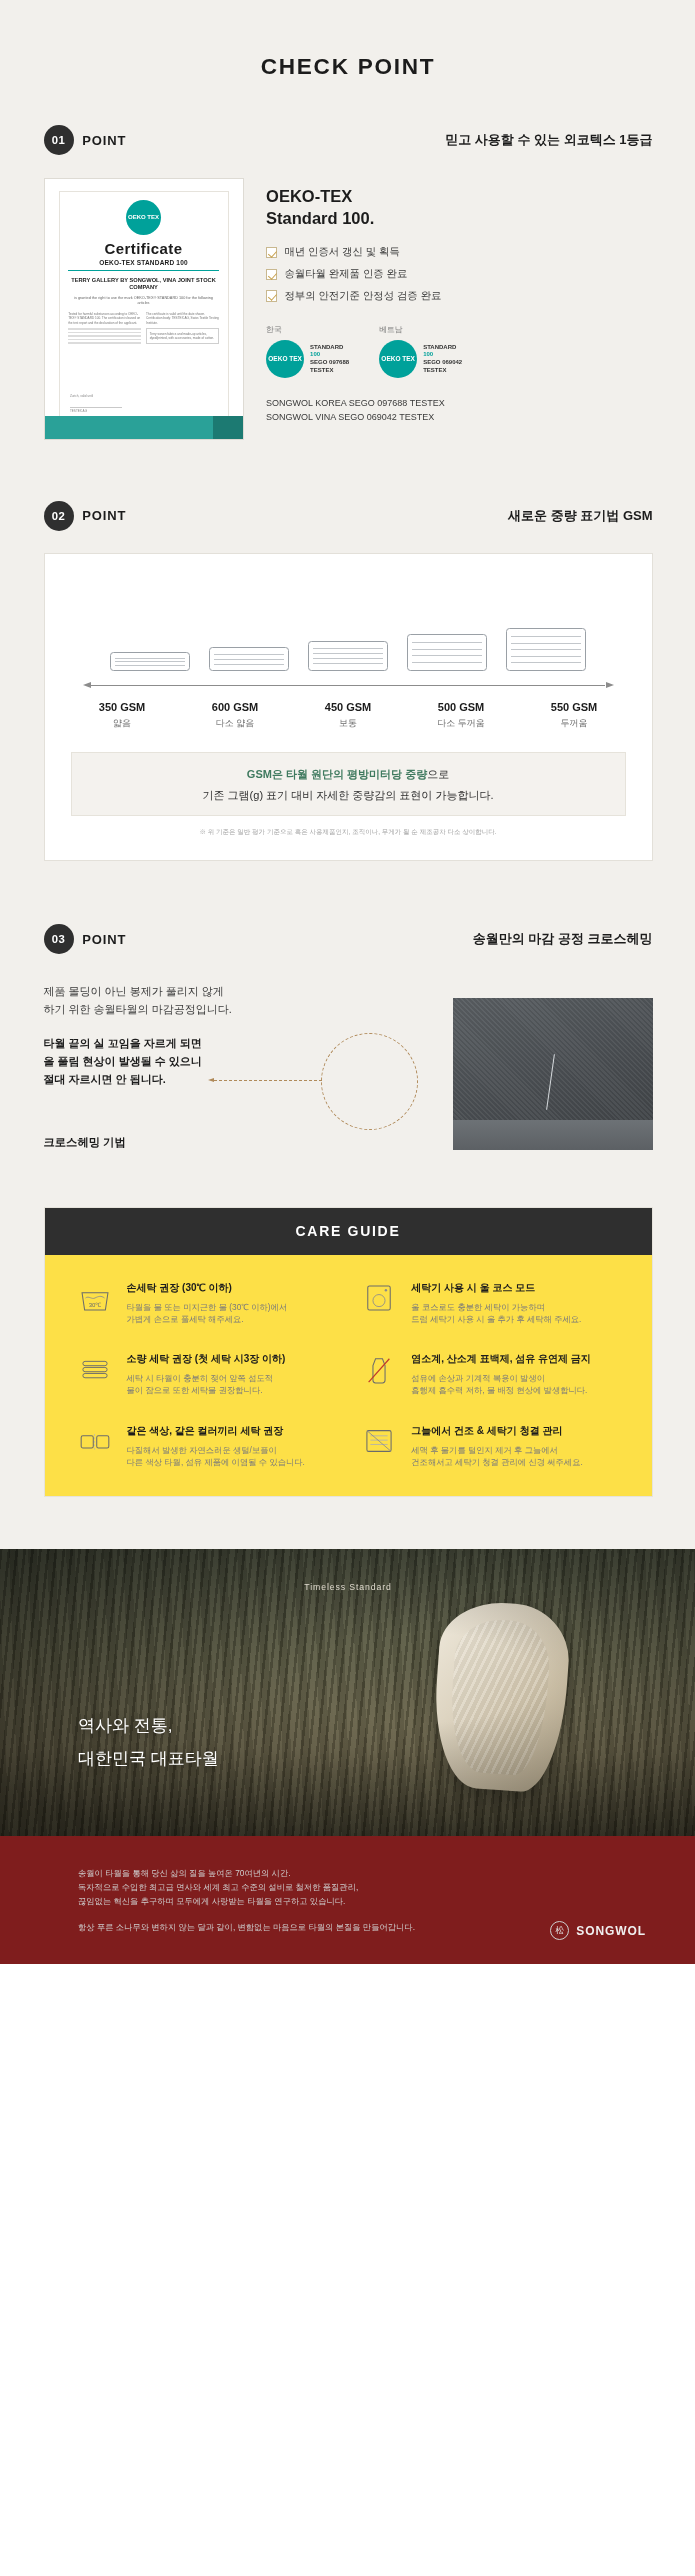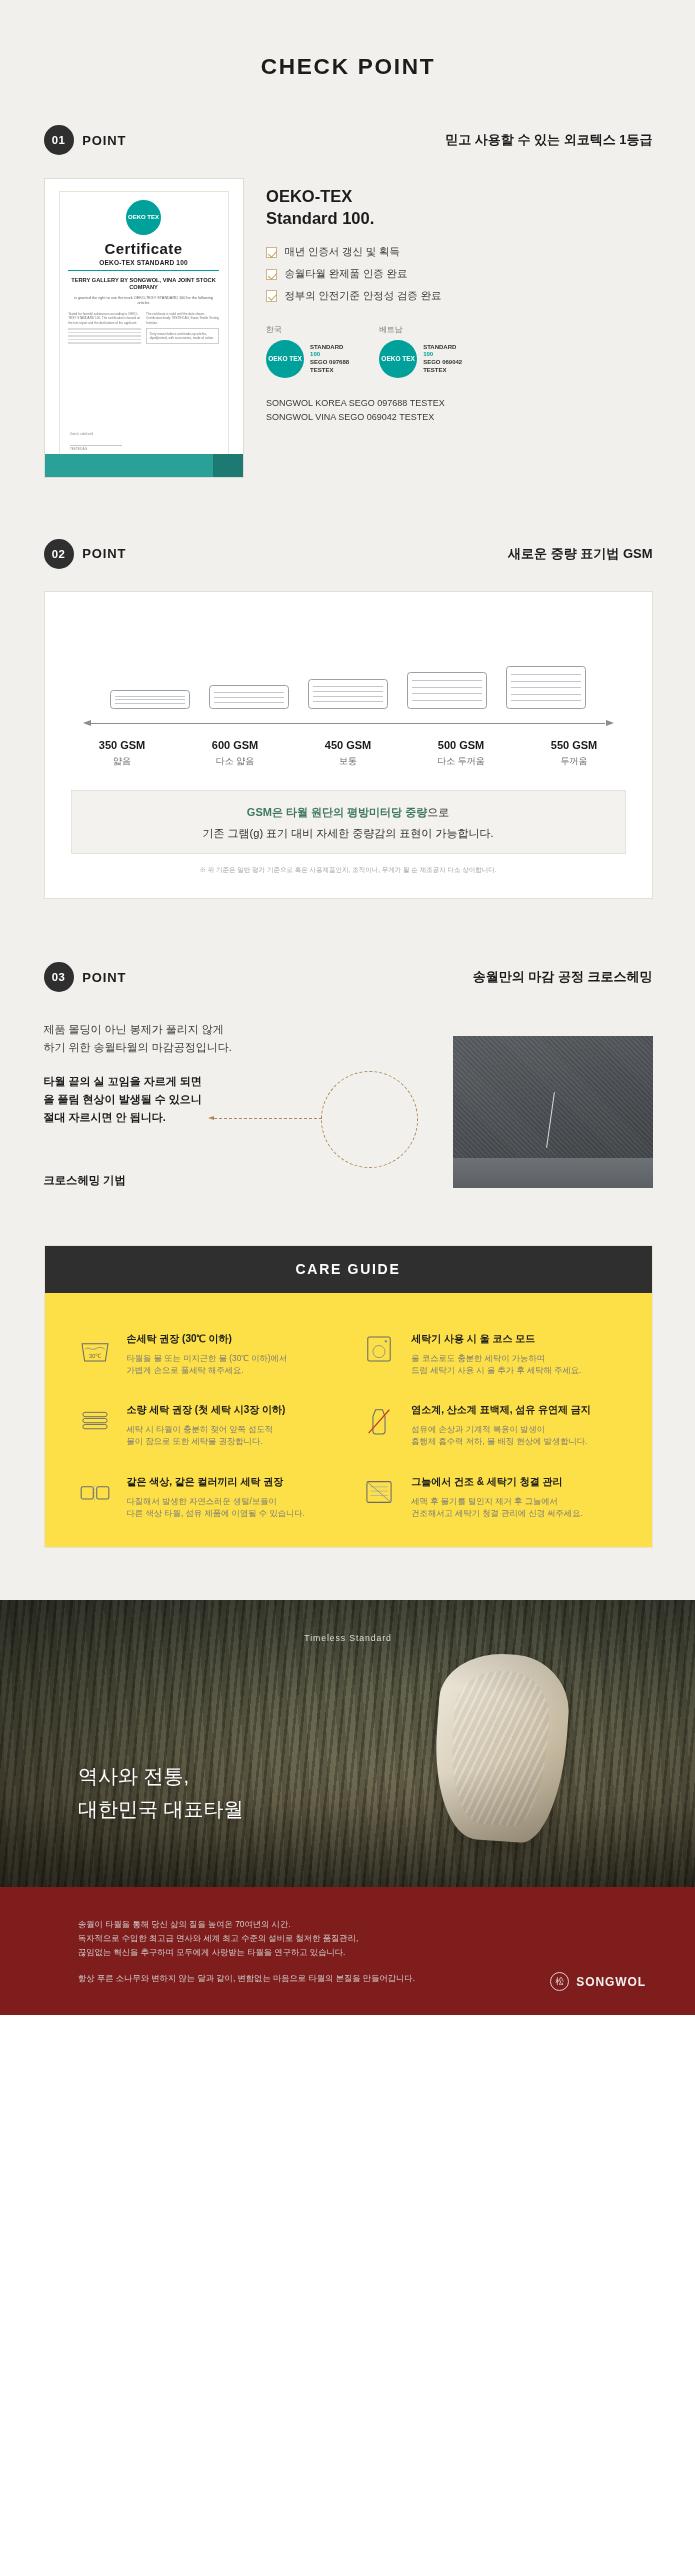--- a/index.html
+++ b/index.html
@@ -59,21 +59,21 @@
   
   .sec01 {
     width: 609px;
     margin: 0 auto;
     display: flex;
     gap: 22.6px;
     padding-bottom: 61px;
   }
   .cert-card {
     width: 200px;
-    height: 300px;
+    height: 262px;
     background: #ffffff;
     border: 0.9px solid #dedbd4;
     position: relative;
     flex: none;
     overflow: hidden;
   }
   .cert-inner {
     position: absolute;
     left: 14px; right: 14px; top: 12px; bottom: 12px;
     border: 0.9px solid #e6e3dc;
@@ -430,21 +430,21 @@
     color: #fff;
     text-align: center;
     font-size: 14px;
     font-weight: bold;
     letter-spacing: 1.7px;
     padding: 15.7px 0;
   }
   .care-grid {
     display: grid;
     grid-template-columns: 1fr 1fr;
-    padding: 37px 30px 28px 30px;
+    padding: 24px 30px 28px 30px;
     row-gap: 26px;
     column-gap: 22.6px;
   }
   .care-item { display: flex; gap: 12px; }
   .care-ico {
     width: 40px; height: 38px;
     flex: none;
     position: relative;
   }
   .care-ico svg { width: 100%; height: 100%; }
@@ -503,21 +503,21 @@
     top: 33px;
     color: #efe9dd;
     font-size: 8.7px;
     letter-spacing: 0.9px;
     opacity: .9;
   }
   .hero-h {
     position: absolute;
     left: 78px; bottom: 61px;
     color: #fff;
-    font-size: 20px;
+    font-size: 17px;
     line-height: 33px;
     font-weight: normal;
     text-shadow: 0 1.7px 8.7px rgba(0,0,0,0.5);
   }
 
   
   .footer {
     width: 696px;
     background: #7f1d1d;
     color: #d9d9d9;

